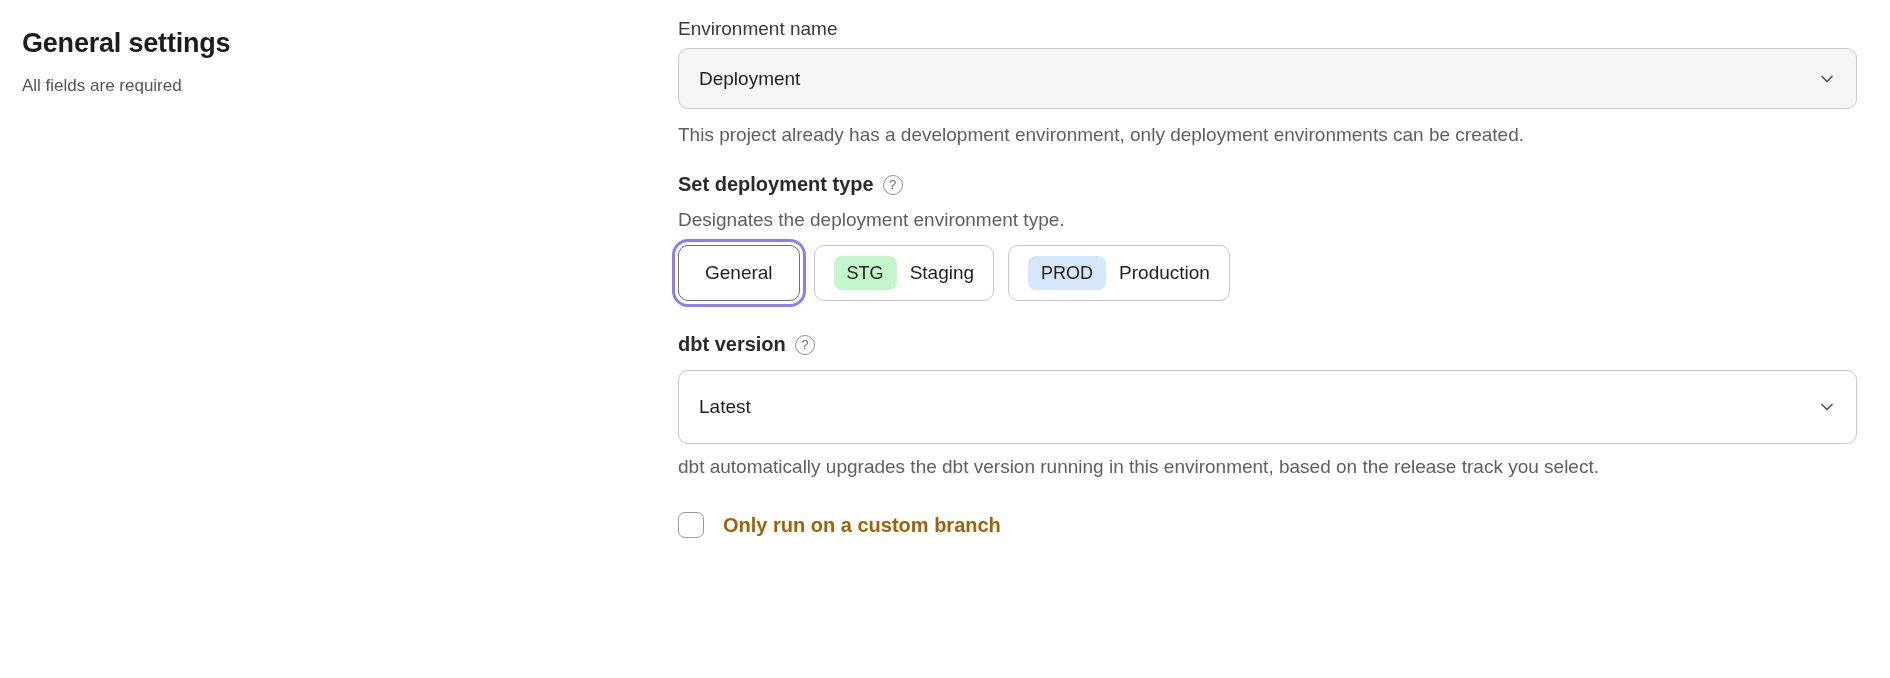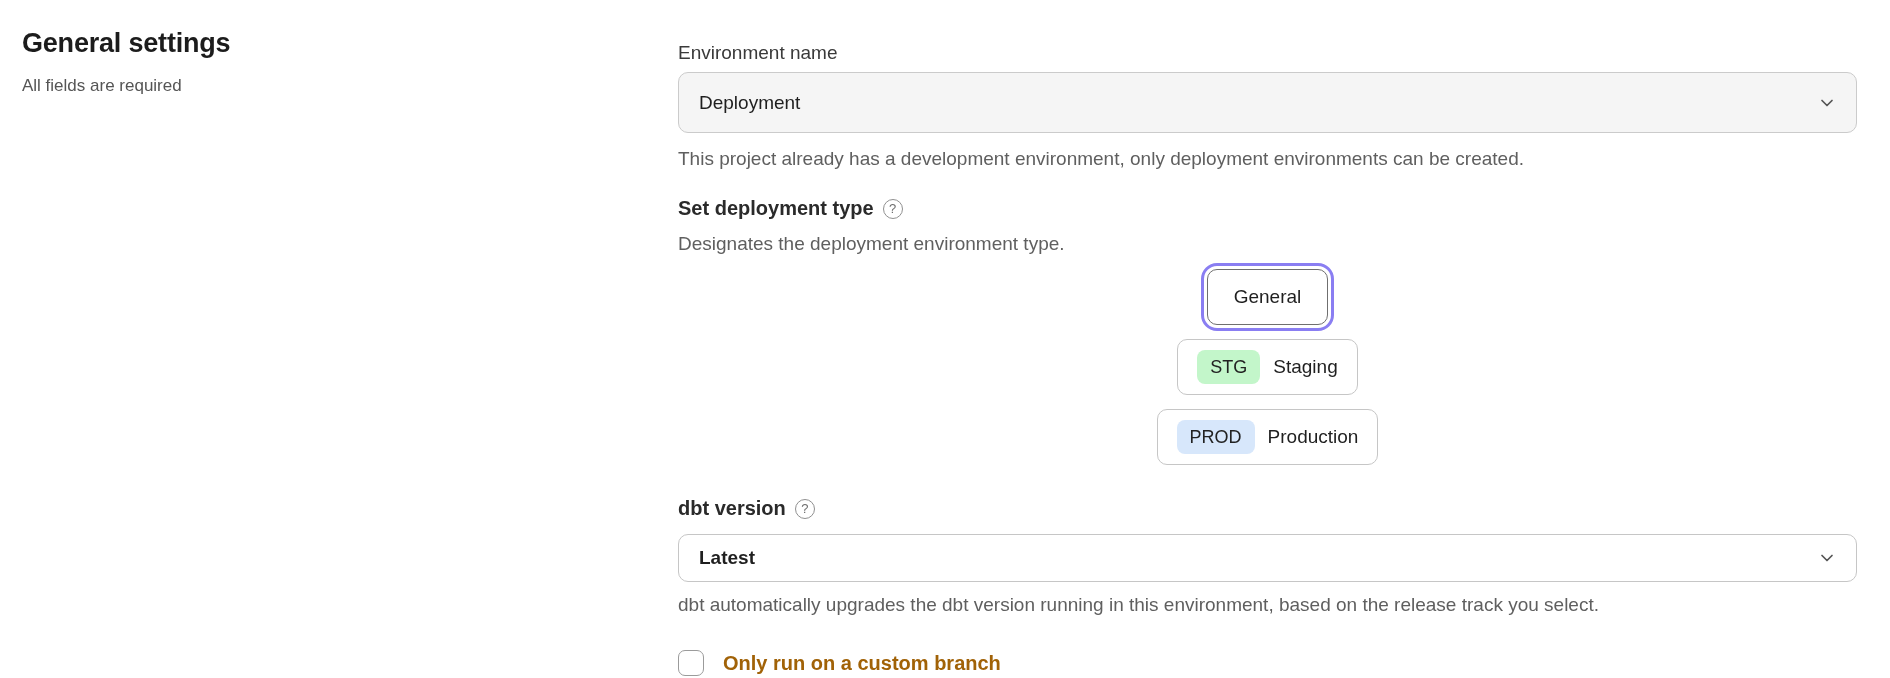--- a/index.html
+++ b/index.html
@@ -6,21 +6,21 @@
   html,body { width:1890px; height:678px; background:#ffffff;
               font-family:"Liberation Sans", sans-serif; color:#1f1f1f;
               overflow:hidden; position:relative; }
 
   
   .left-col { position:absolute; left:22px; top:28px; width:520px; }
   .page-title { font-size:27px; font-weight:700; color:#1c1c1c; letter-spacing:-0.2px; }
   .page-subtitle { margin-top:17px; font-size:17px; color:#555; }
 
   
-  .form-col { position:absolute; left:678px; top:36px; width:1179px; }
+  .form-col { position:absolute; left:678px; top:12px; width:1179px; }
 
   .field-label { font-size:19px; color:#3a3a3a; margin-top:6px; margin-bottom:8px; }
   .field-label.disabled { color:#a9a9a9; }
 
   .text-input {
     width:100%; height:58px; border:1.5px solid #9b9b9b; border-radius:10px;
     font-family:"Liberation Sans", sans-serif; font-size:19px; color:#1f1f1f;
     padding:0 18px; background:#fff; outline:none; display:block;
   }
 
@@ -36,21 +36,21 @@
 
   .section-heading { margin-top:27px; font-size:20px; font-weight:700; color:#2a2a2a;
                      display:flex; align-items:center; gap:9px; }
   .help-circle {
     width:20px; height:20px; border:1.6px solid #909090; border-radius:50%;
     display:inline-flex; align-items:center; justify-content:center;
     font-size:13px; font-weight:400; color:#6e6e6e; cursor:pointer;
   }
   .section-sub { font-size:19px; color:#5f5f5f; margin-top:13px; }
 
-  .btn-row { margin-top:14px; display:flex; gap:14px; align-items:center;flex-direction:column; }
+  .btn-row { margin-top:14px; display:flex; gap:14px; align-items:center; }
   .type-btn {
     height:56px; background:#fff; border:1.3px solid #c6c6c6; border-radius:10px;
     display:flex; align-items:center; gap:13px; padding:2px 19px;
     font-family:"Liberation Sans", sans-serif; font-size:19px; color:#1f1f1f; cursor:pointer;
   }
   .type-btn.selected {
     border:1.4px solid #6f6f6f;
     outline:3.5px solid #8a7ef2; outline-offset:3px;
     padding:0 26px;
   }
@@ -106,21 +106,21 @@
     <button class="type-btn">
       <span class="badge badge-prod">PROD</span>
       <span>Production</span>
     </button>
   </div>
 
   <div class="section-heading" style="margin-top:32px;text-align:center;">
     <span>dbt version</span>
     <span class="help-circle">?</span>
   </div>
-  <div class="select" style="margin-top:14px; height:48px;font-weight:bold;">
+  <div class="select" style="margin-top:14px; height:74px;">
     <span>Latest</span>
     <svg class="chevron" viewBox="0 0 18 18">
       <polyline points="4,6.5 9,11.5 14,6.5" fill="none" stroke="#555" stroke-width="1.7" stroke-linecap="round" stroke-linejoin="round"></polyline>
     </svg>
   </div>
   <div class="helper" style="margin-top:12px;">dbt automatically upgrades the dbt version running in this environment, based on the release track you select.</div>
 
   <div class="check-row">
     <input type="checkbox" class="checkbox" style="">
     <label class="check-label">Only run on a custom branch</label>

